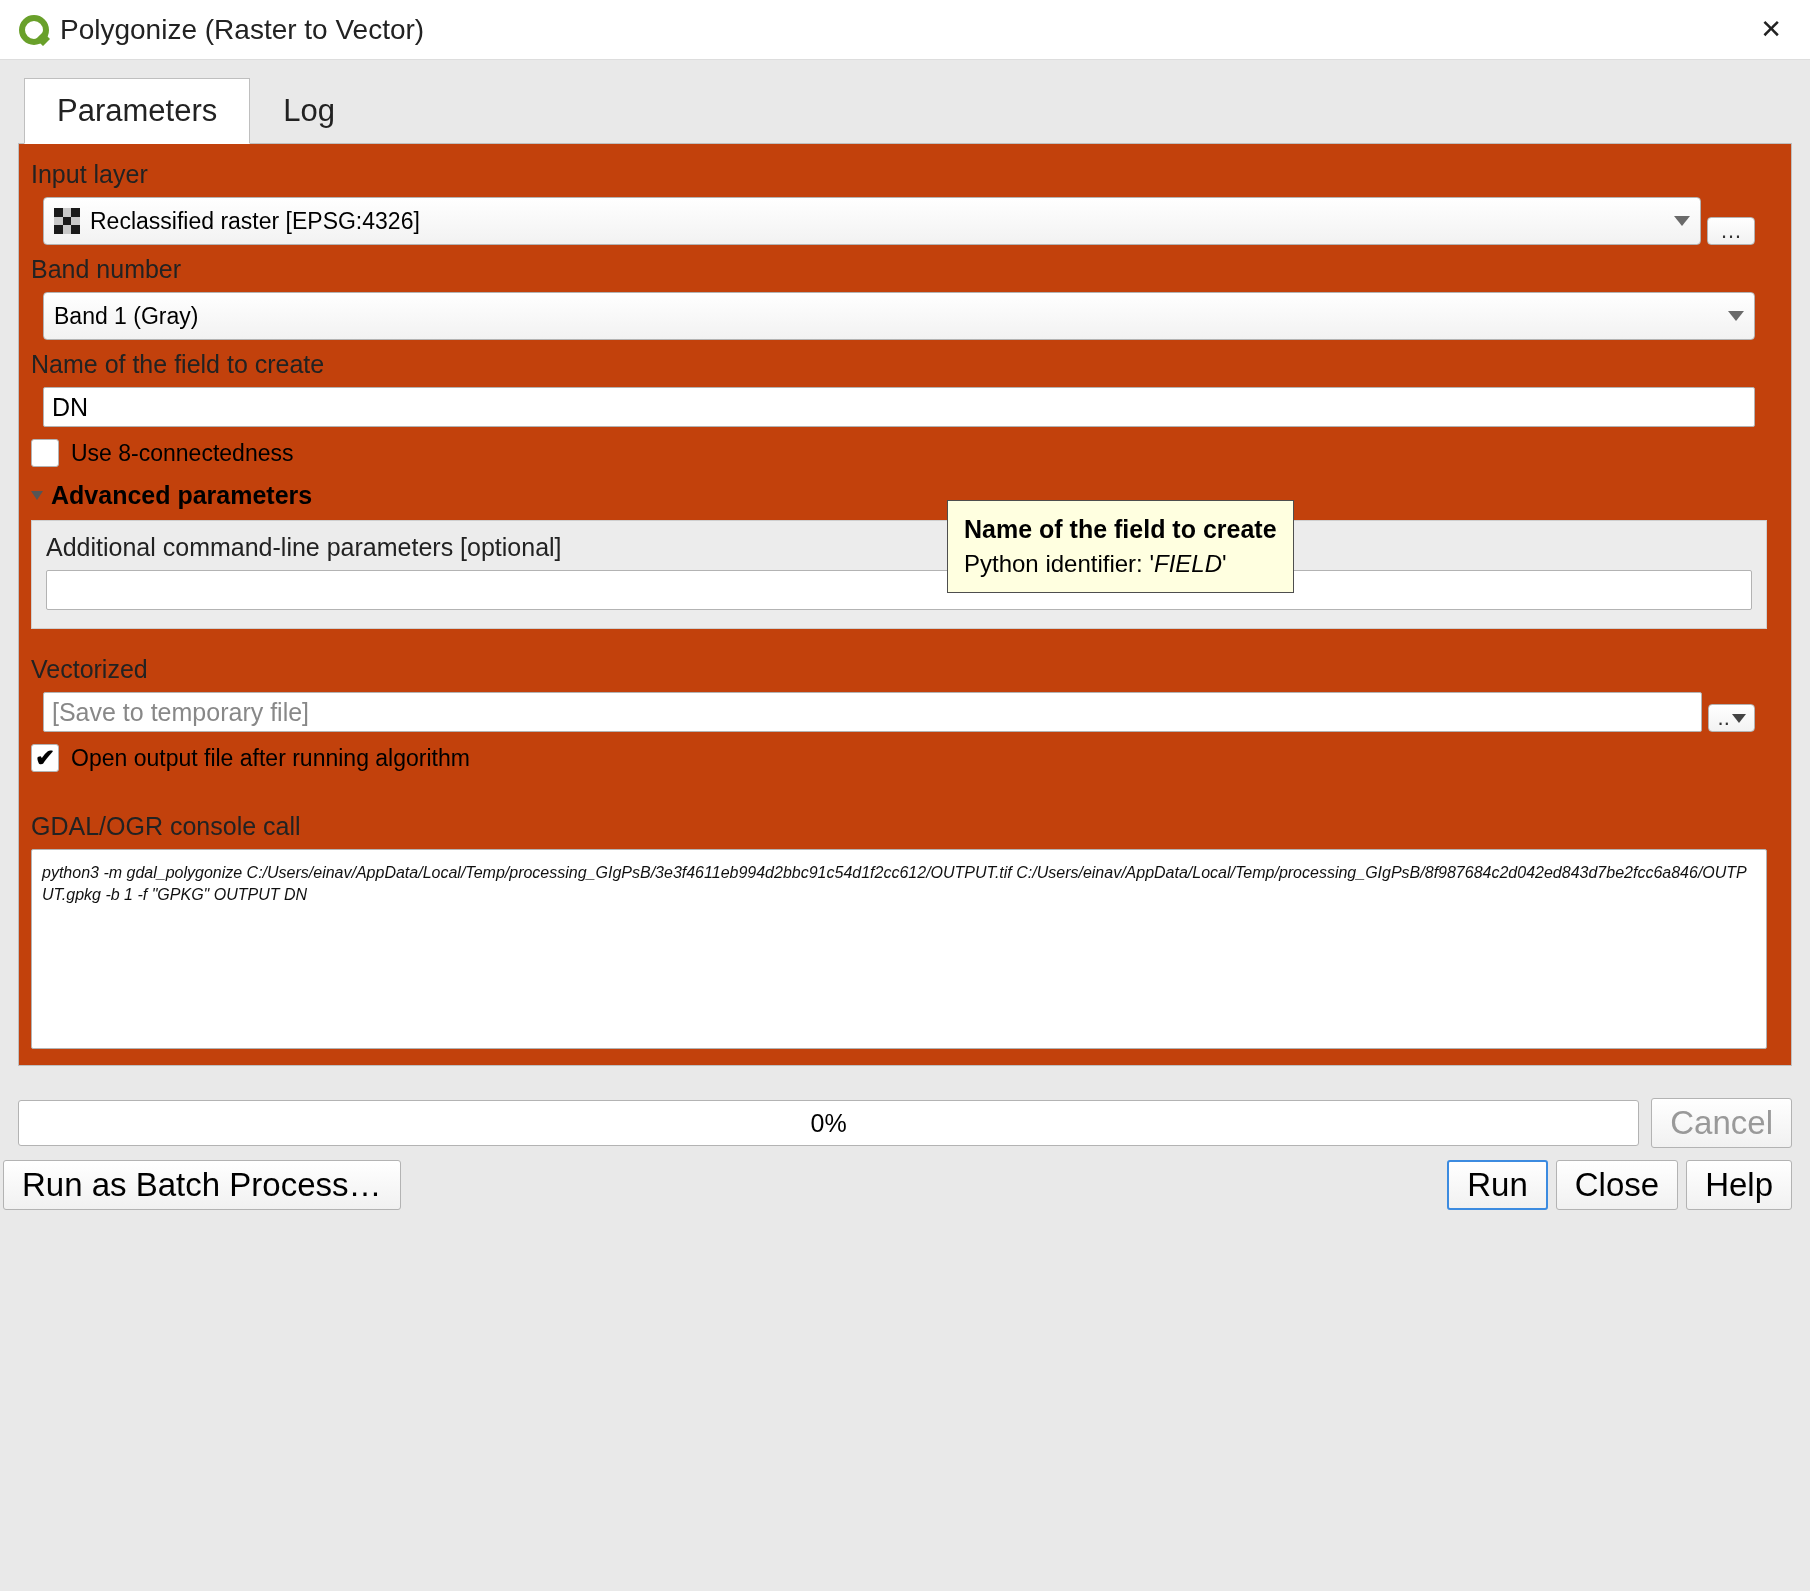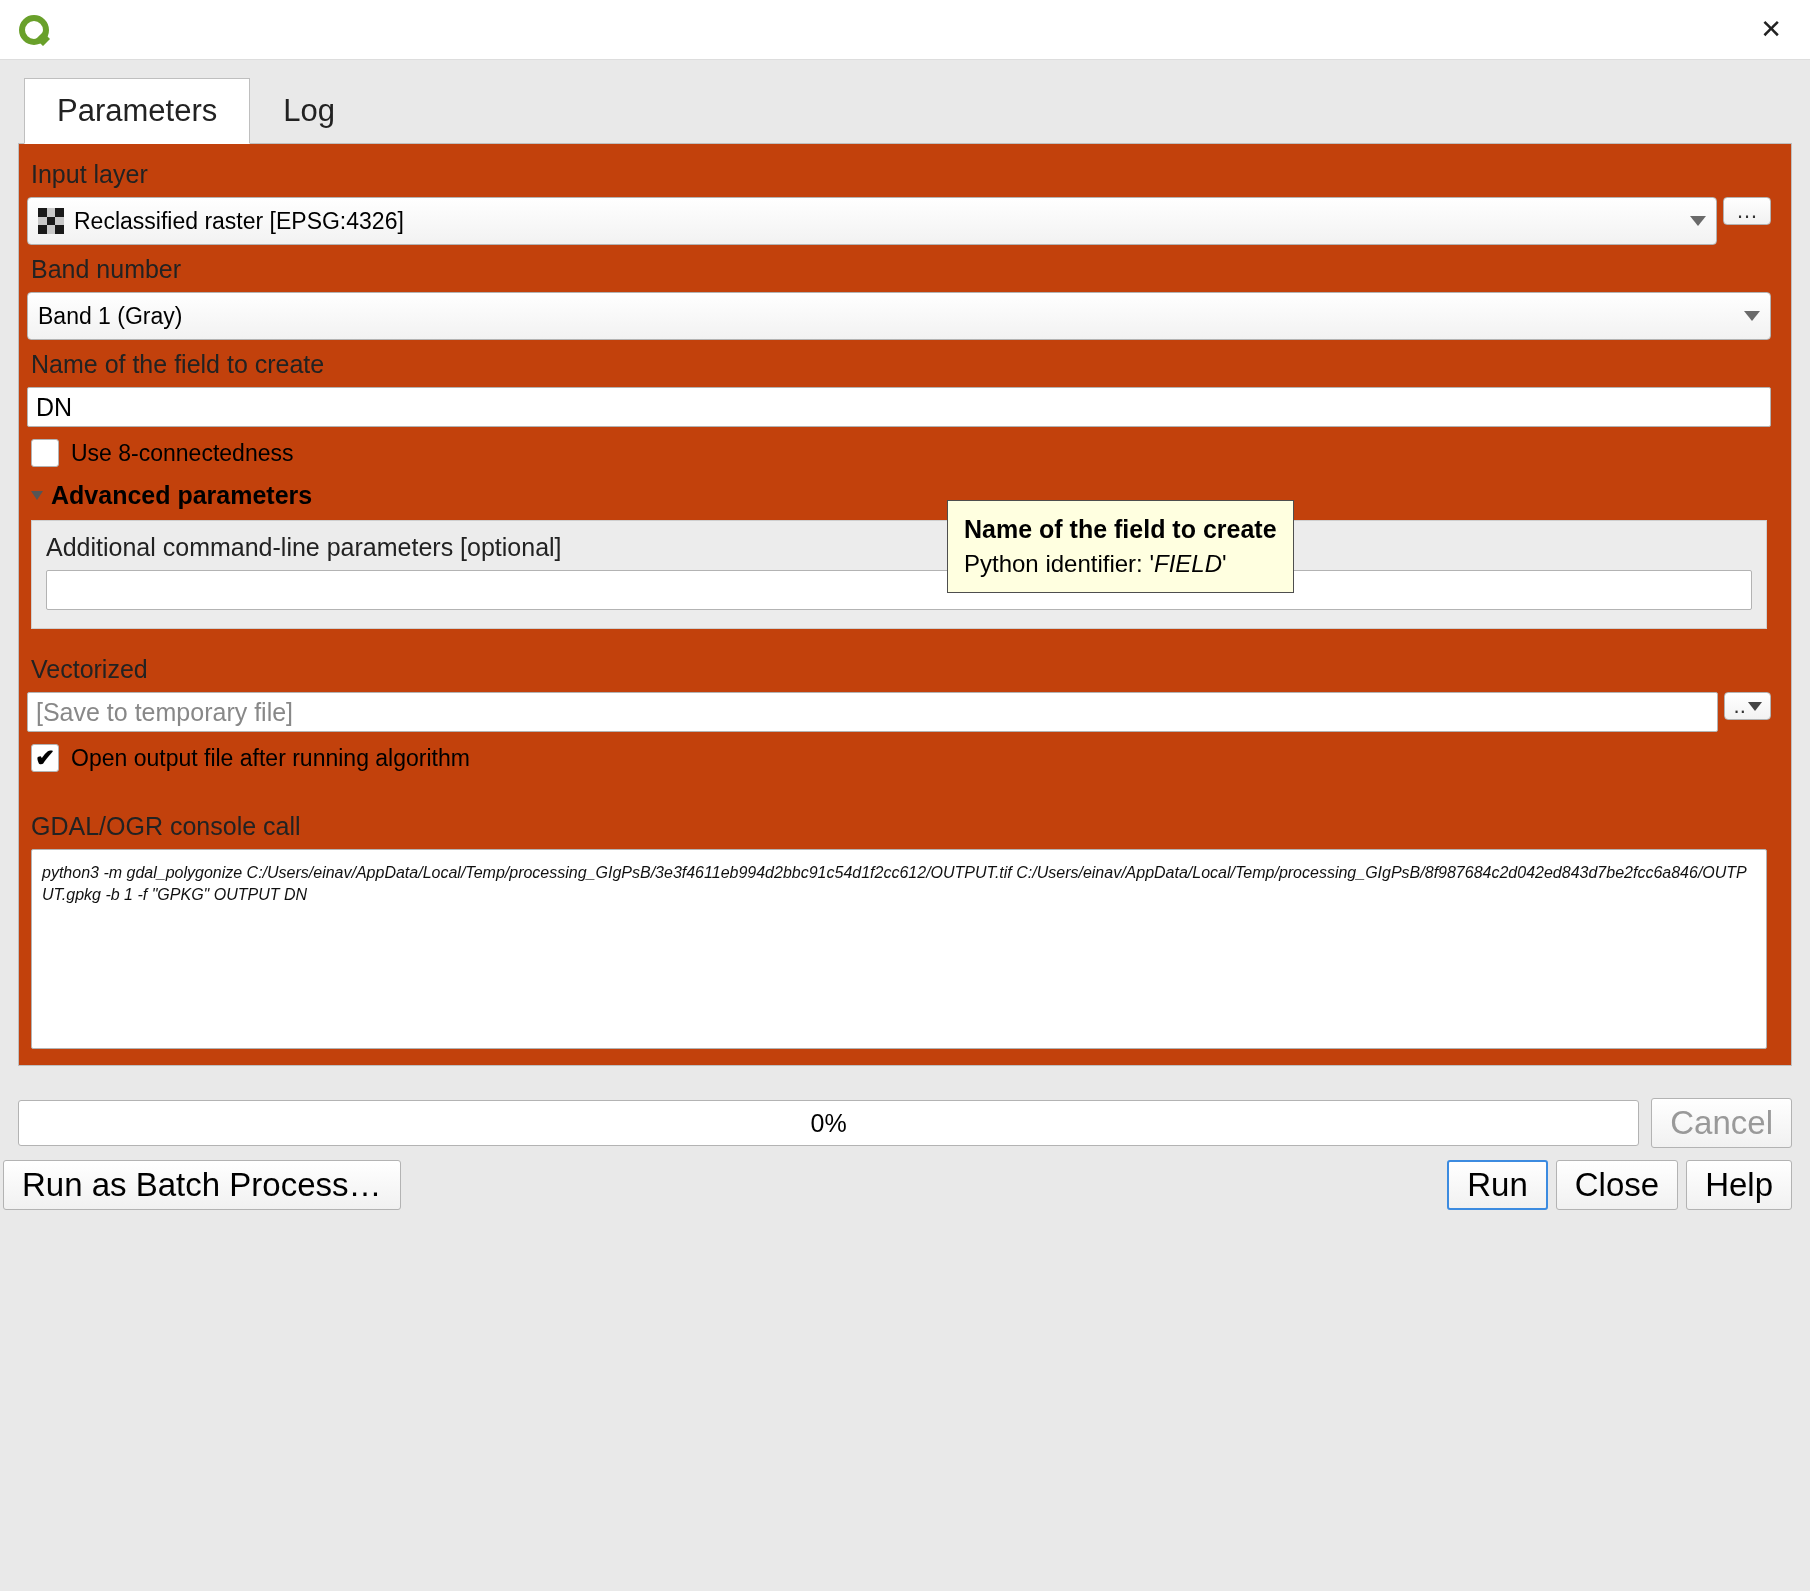--- a/index.html
+++ b/index.html
@@ -68,21 +68,21 @@
     padding:6px 20px 12px 8px;
     position:relative;
   }
 
   .field-label {
     font-size:25px;
     color:#222;
     margin:10px 4px 8px 4px;
   }
 
-  .row { display:flex; align-items:flex-start; gap:6px; margin:0 0; }
+  .row { display:flex; align-items:flex-end; gap:6px; margin:0 16px; }
 
   .dropdown {
     flex:1;
     display:flex;
     align-items:center;
     justify-content:space-between;
     height:48px;
     padding:0 10px;
     background: linear-gradient(#fff,#f2f2f2);
     border:1px solid #b3b3b3;
@@ -244,20 +244,21 @@
 <body>
 
 <div class="titlebar">
   <div class="titlebar-left">
     <span class="qgis-logo">
       <svg viewBox="0 0 32 32" width="32" height="32">
         <circle cx="16" cy="16" r="12" fill="none" stroke="#69a02a" stroke-width="6"></circle>
         <rect x="20" y="20" width="10" height="10" fill="#69a02a" transform="rotate(45 25 25)"></rect>
       </svg>
     </span>
+    <span class="title-text">Polygonize (Raster to Vector)</span>
   </div>
   <span class="close-x">✕</span>
 </div>
 
 <div class="content">
 
   <div class="tabs">
     <div class="tab active">Parameters</div>
     <div class="tab">Log</div>
   </div>

